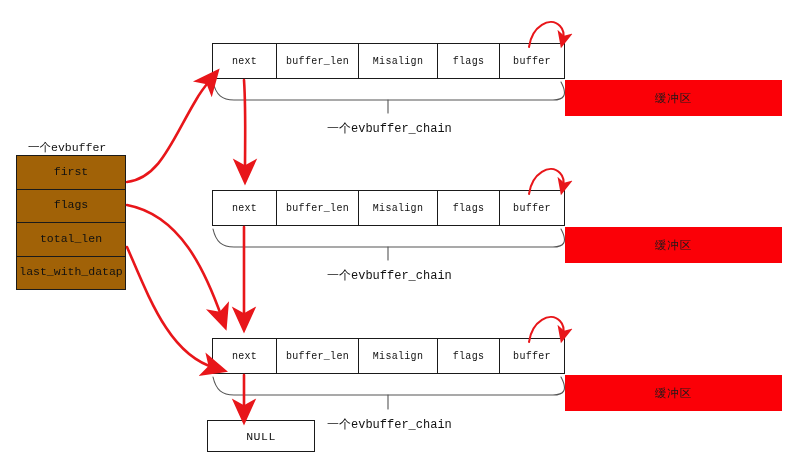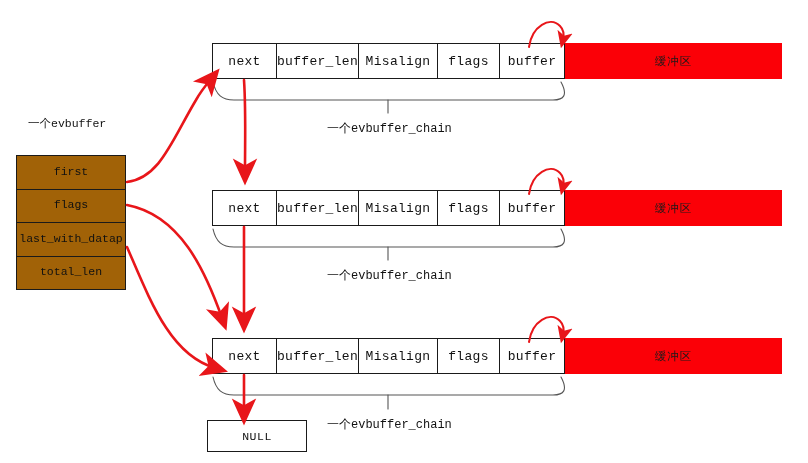--- a/index.html
+++ b/index.html
@@ -53,32 +53,33 @@
     display:flex;
     box-sizing:border-box;
     border:1.5px solid #1a1a1a;
     background:#fff;
     height:100%;
   }
   .cf{
     box-sizing:border-box;
     border-right:1.5px solid #1a1a1a;
     display:flex;align-items:center;justify-content:center;
-    font-size:13px;color:#111;letter-spacing:.3px;
+    font-size:10px;color:#111;letter-spacing:.3px;
     height:100%;
   }
   .cf:last-child{border-right:none;}
   .chain-buf{
     box-sizing:border-box;
     height:100%;
     display:flex;align-items:center;justify-content:center;
     font-size:11.5px;
     color:#1a1a1a;
     font-family:"DejaVu Sans","Liberation Sans",sans-serif;
     letter-spacing:1px;
+    margin-top:37px;
   }
 
   
   .chain-note{
     position:absolute;
     font-size:12px;
     color:#111;
     white-space:nowrap;
   }
 
@@ -95,27 +96,27 @@
   svg.overlay{
     position:absolute;left:0;top:0;width:808px;height:463px;
     pointer-events:none;
   }
 </style>
 </head>
 <body>
 
 <div id="canvas">
 
-  <div class="evb-label" style="left:28px;top:116px;">一个evbuffer</div>
+  <div class="evb-label" style="left:28px;top:140px;">一个evbuffer</div>
 
   <div class="evb-box" style="left:16px;top:155px;width:110px;height:135px;">
     <div class="evb-row">first</div>
     <div class="evb-row">flags</div>
+    <div class="evb-row">total_len</div>
     <div class="evb-row">last_with_datap</div>
-    <div class="evb-row">total_len</div>
   </div>
 
   <div class="chain" style="left:212px;top:43px;">
     <div class="chain-fields">
       <div class="cf" style="width:64px;">next</div>
       <div class="cf" style="width:82px;">buffer_len</div>
       <div class="cf" style="width:79px;">Misalign</div>
       <div class="cf" style="width:62px;">flags</div>
       <div class="cf" style="width:64px;">buffer</div>
     </div>
@@ -140,21 +141,21 @@
       <div class="cf" style="width:64px;">next</div>
       <div class="cf" style="width:82px;">buffer_len</div>
       <div class="cf" style="width:79px;">Misalign</div>
       <div class="cf" style="width:62px;">flags</div>
       <div class="cf" style="width:64px;">buffer</div>
     </div>
     <div class="chain-buf" style="width:217px;background:#fb0007;">缓冲区</div>
   </div>
   <div class="chain-note" style="left:327px;top:416px;">一个evbuffer_chain</div>
 
-  <div class="null-box" style="left:207px;top:420px;width:100px;height:32px;">NULL</div>
+  <div class="null-box" style="left:207px;top:420px;width:108px;height:32px;">NULL</div>
 
   <svg class="overlay" viewBox="0 0 808 463">
     <defs>
       <marker id="ah" markerWidth="9" markerHeight="9" refX="4.3" refY="4.5" orient="auto" markerUnits="strokeWidth">
         <path d="M0,0.6 L8.6,4.5 L0,8.4 L2.1,4.5 Z" fill="#e8161a"></path>
       </marker>
       <marker id="ahb" markerWidth="11" markerHeight="11" refX="5.2" refY="5.5" orient="auto" markerUnits="strokeWidth">
         <path d="M0,0.8 L10.4,5.5 L0,10.2 L2.6,5.5 Z" fill="#e8161a"></path>
       </marker>
     </defs>

